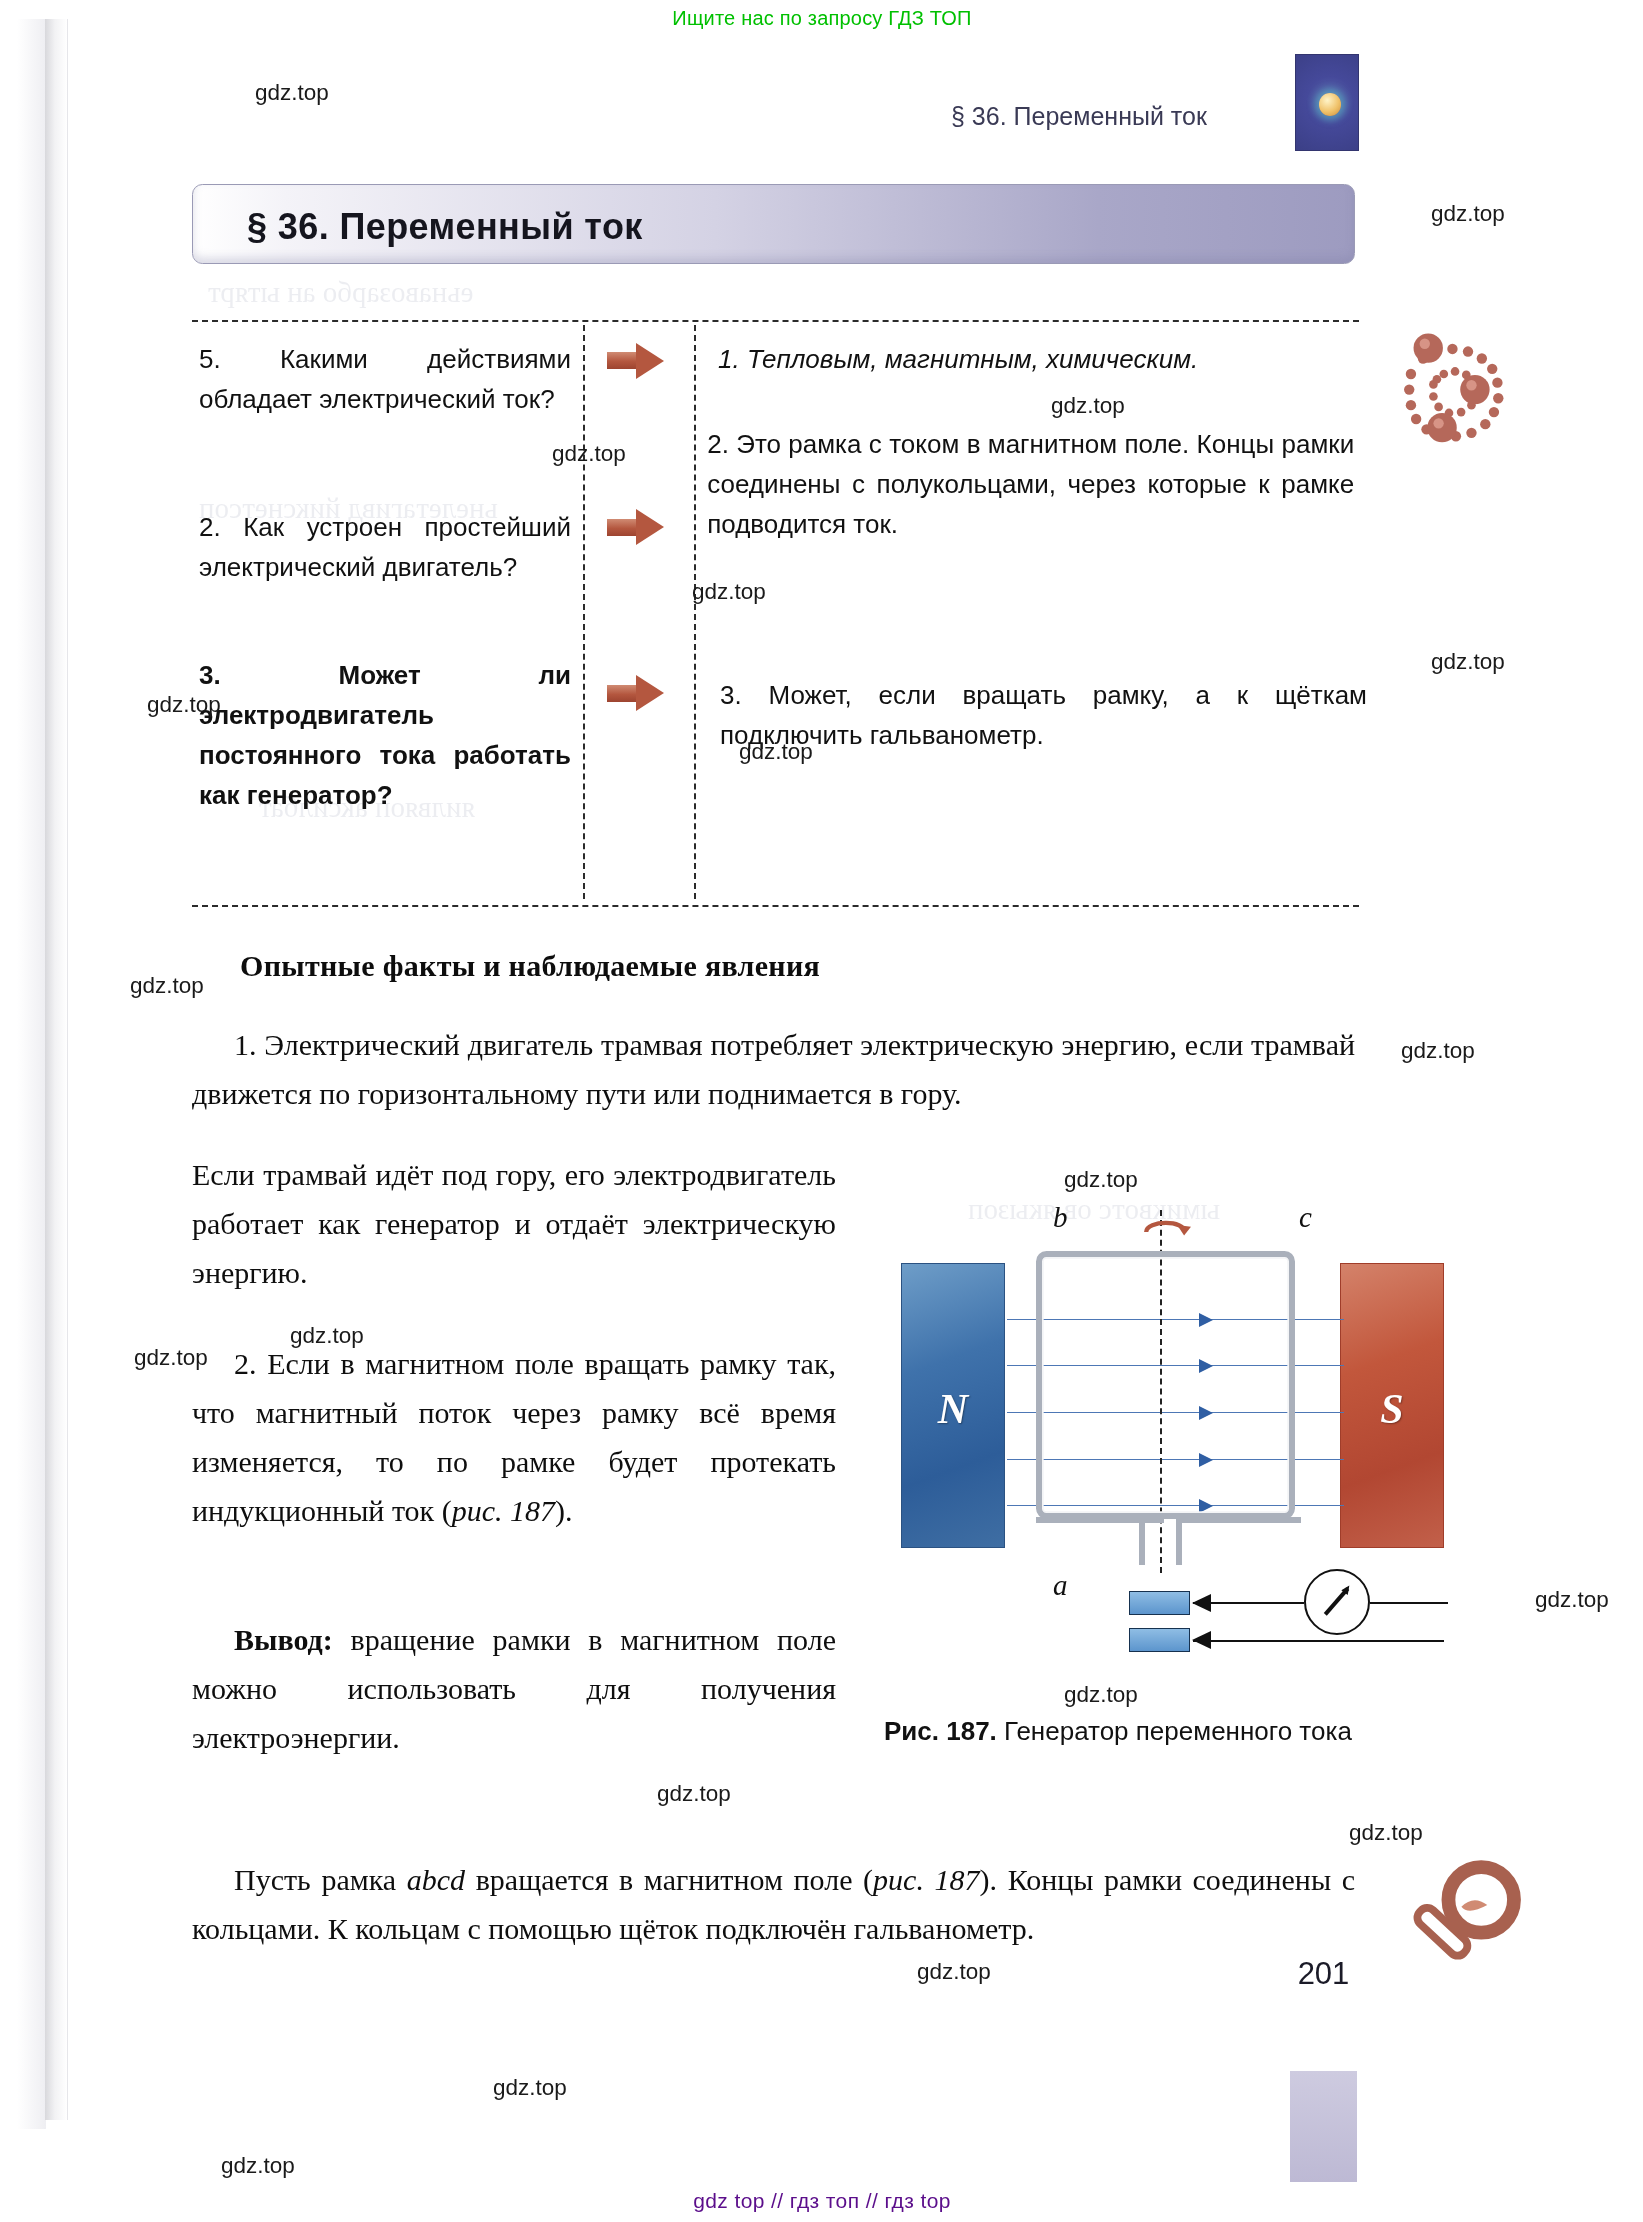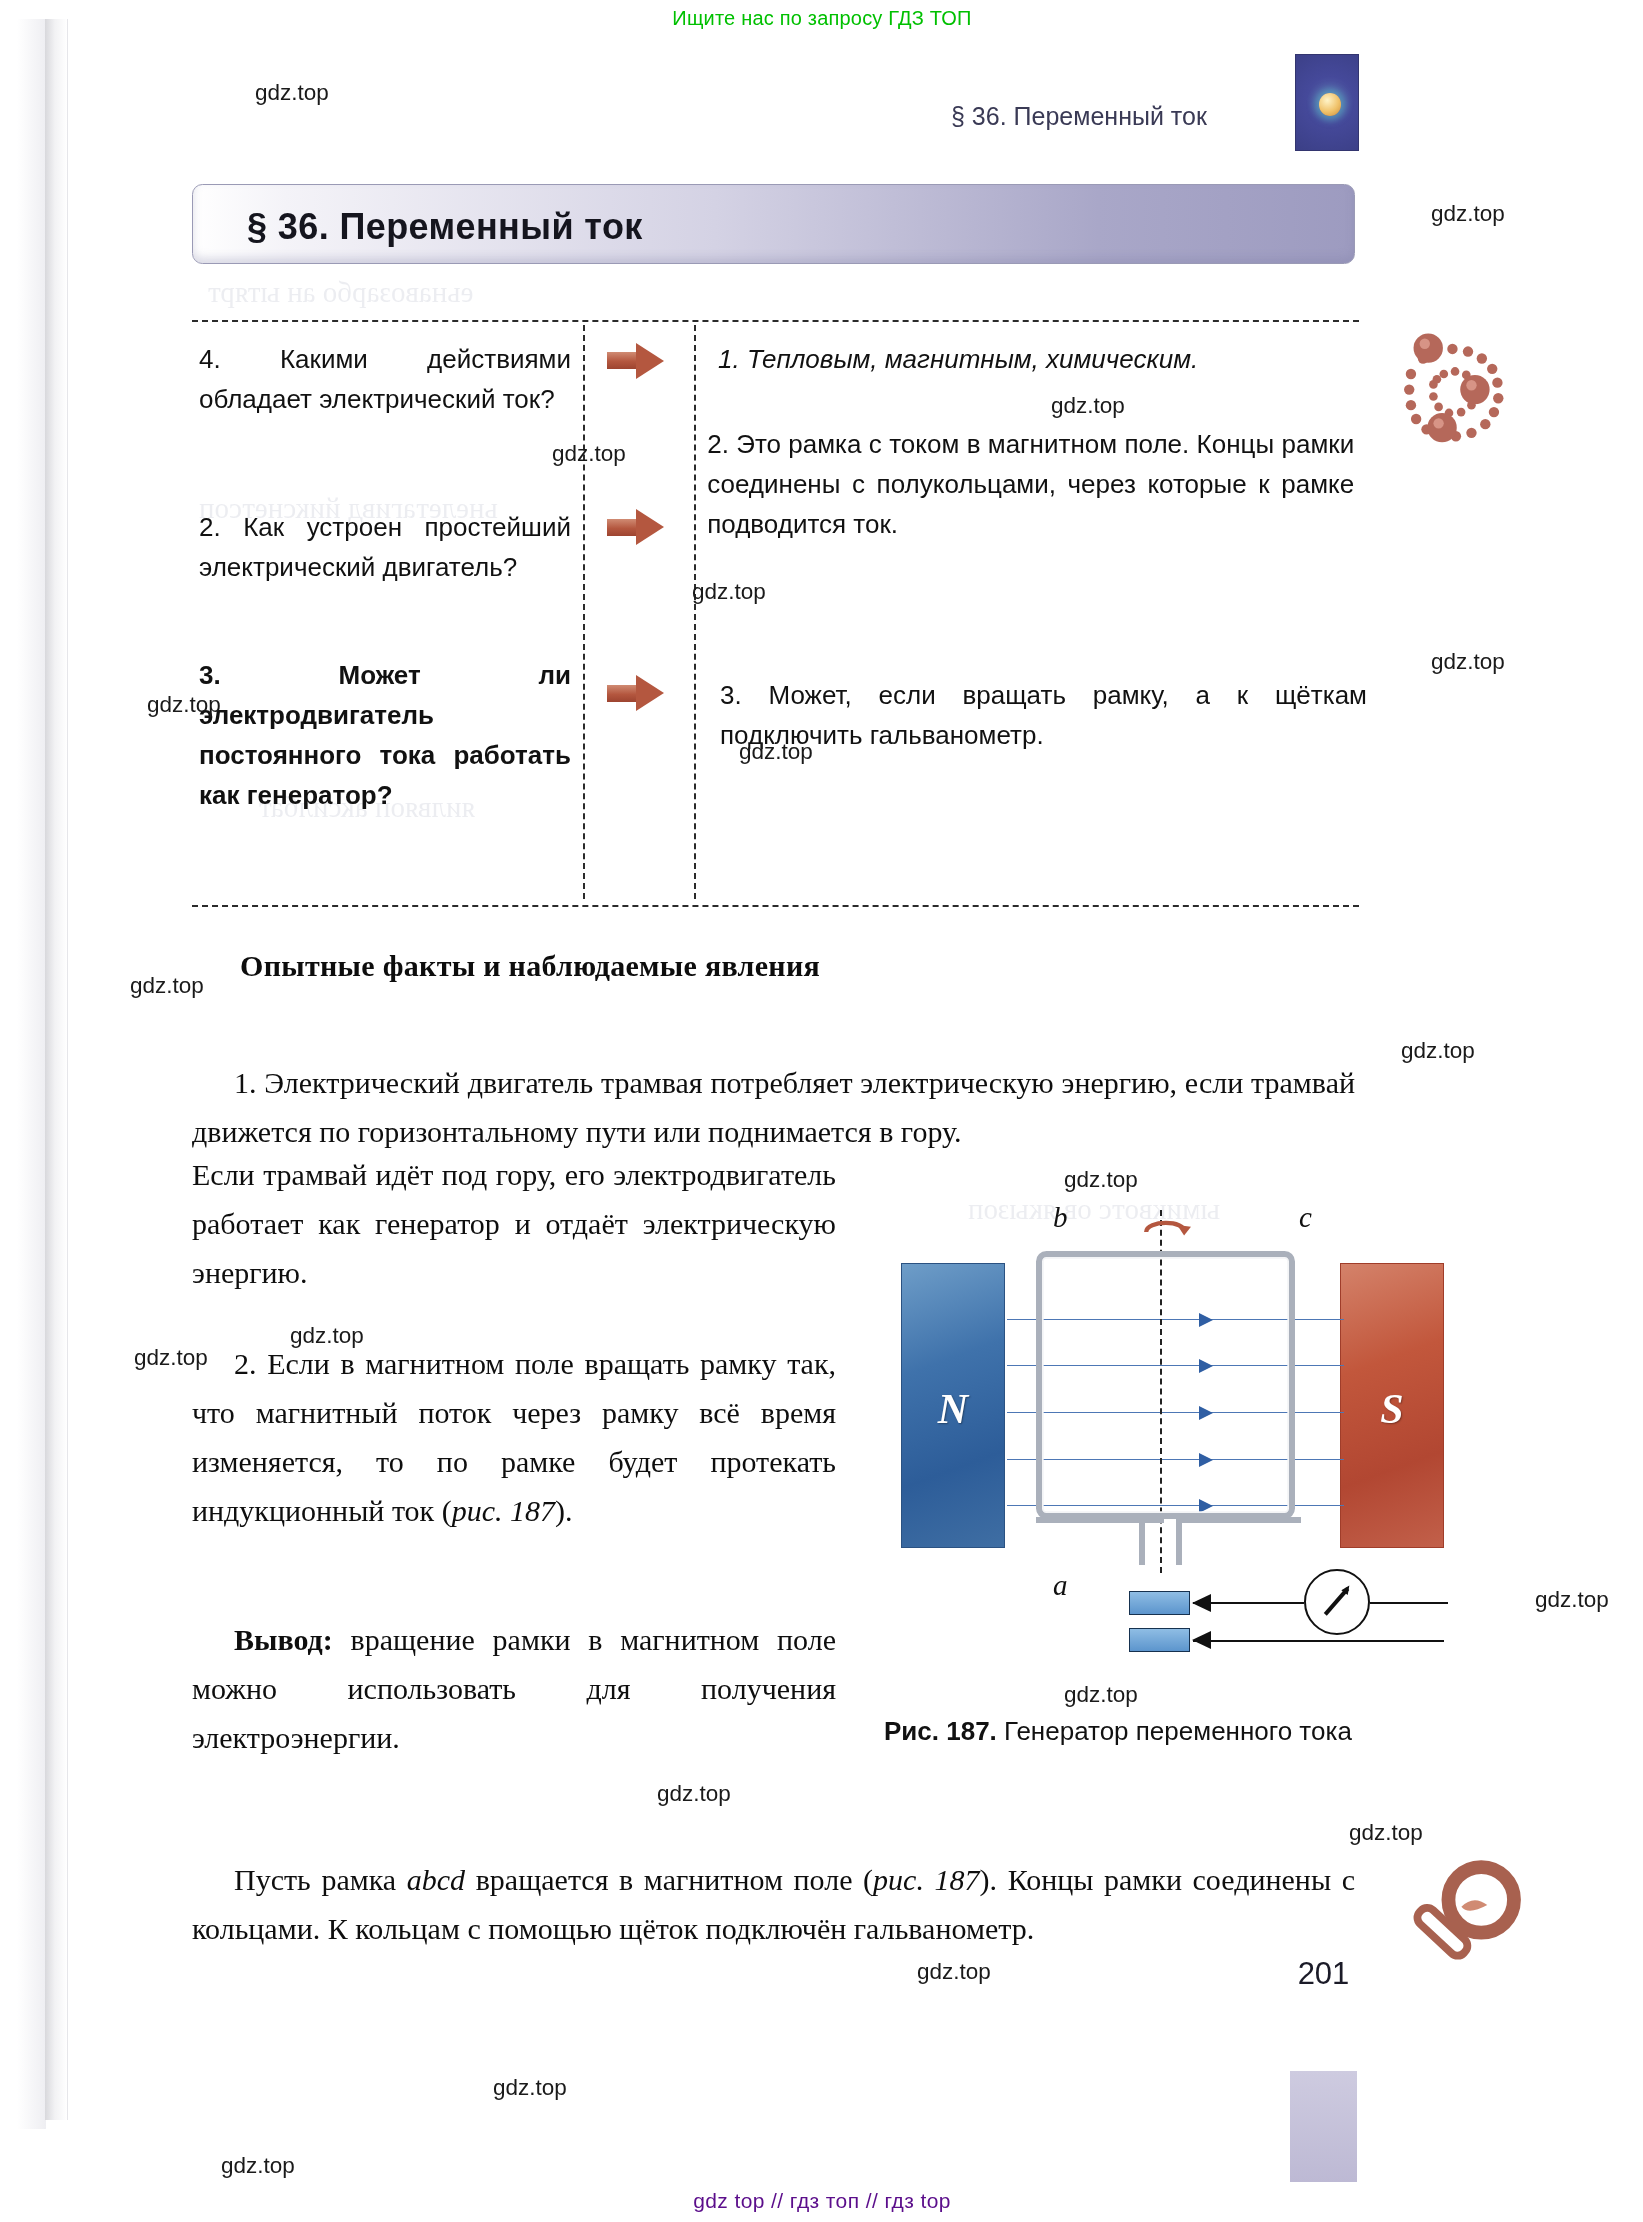--- a/index.html
+++ b/index.html
@@ -148,21 +148,21 @@
     letter-spacing: 0.3px;
   }
   .para {
     font-family: "Liberation Serif", serif;
     font-size: 30px;
     line-height: 49px;
     color: #0e0e0e;
     text-align: justify;
   }
   .p-wide {
-    position:absolute; top:1058px; left:192px; width: 1163px;
+    position:absolute; top:1020px; left:192px; width: 1163px;
     text-indent: 42px;
   }
   .p-narrow-a {
     position:absolute; top:1150px; left:192px; width: 644px;
     text-align: justify;
   }
   .p-narrow-b {
     position:absolute; top:1339px; left:192px; width: 644px;
     text-indent: 42px;
   }
@@ -378,21 +378,21 @@
     <div class="txt">§ 36. Переменный ток</div>
   </div>
 
   <div class="qa">
     <div class="hline-top"></div>
     <div class="hline-bot"></div>
     <div class="vline v1"></div>
     <div class="vline v2"></div>
 
     <div class="qa-col-left">
-      <div class="qa-item l1">4. Какими действиями обладает электрический ток?</div>
+      <div class="qa-item l1">5. Какими действиями обладает электрический ток?</div>
       <div class="qa-item l2">2. Как устроен простейший электрический двигатель?</div>
       <div class="qa-item l3">3. Может ли электродвигатель постоянного тока работать как генератор?</div>
     </div>
 
     <div class="arrow a1">
       <div class="shaft"></div>
         <div class="head"></div>
     </div>
     <div class="arrow a2">
       <div class="shaft"></div>

